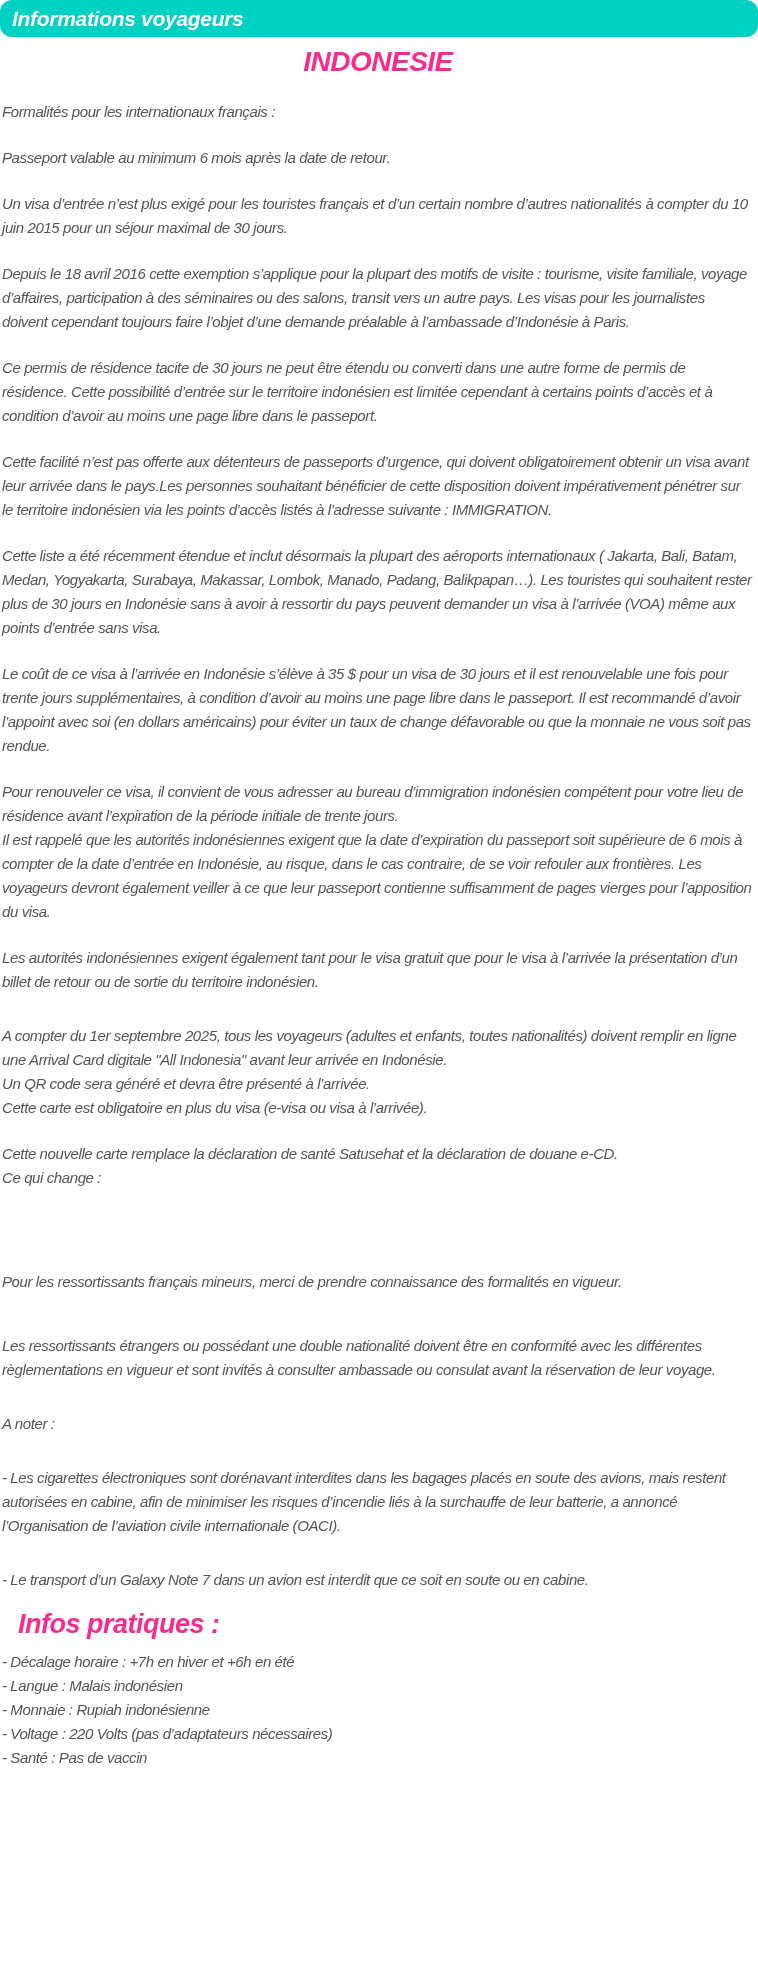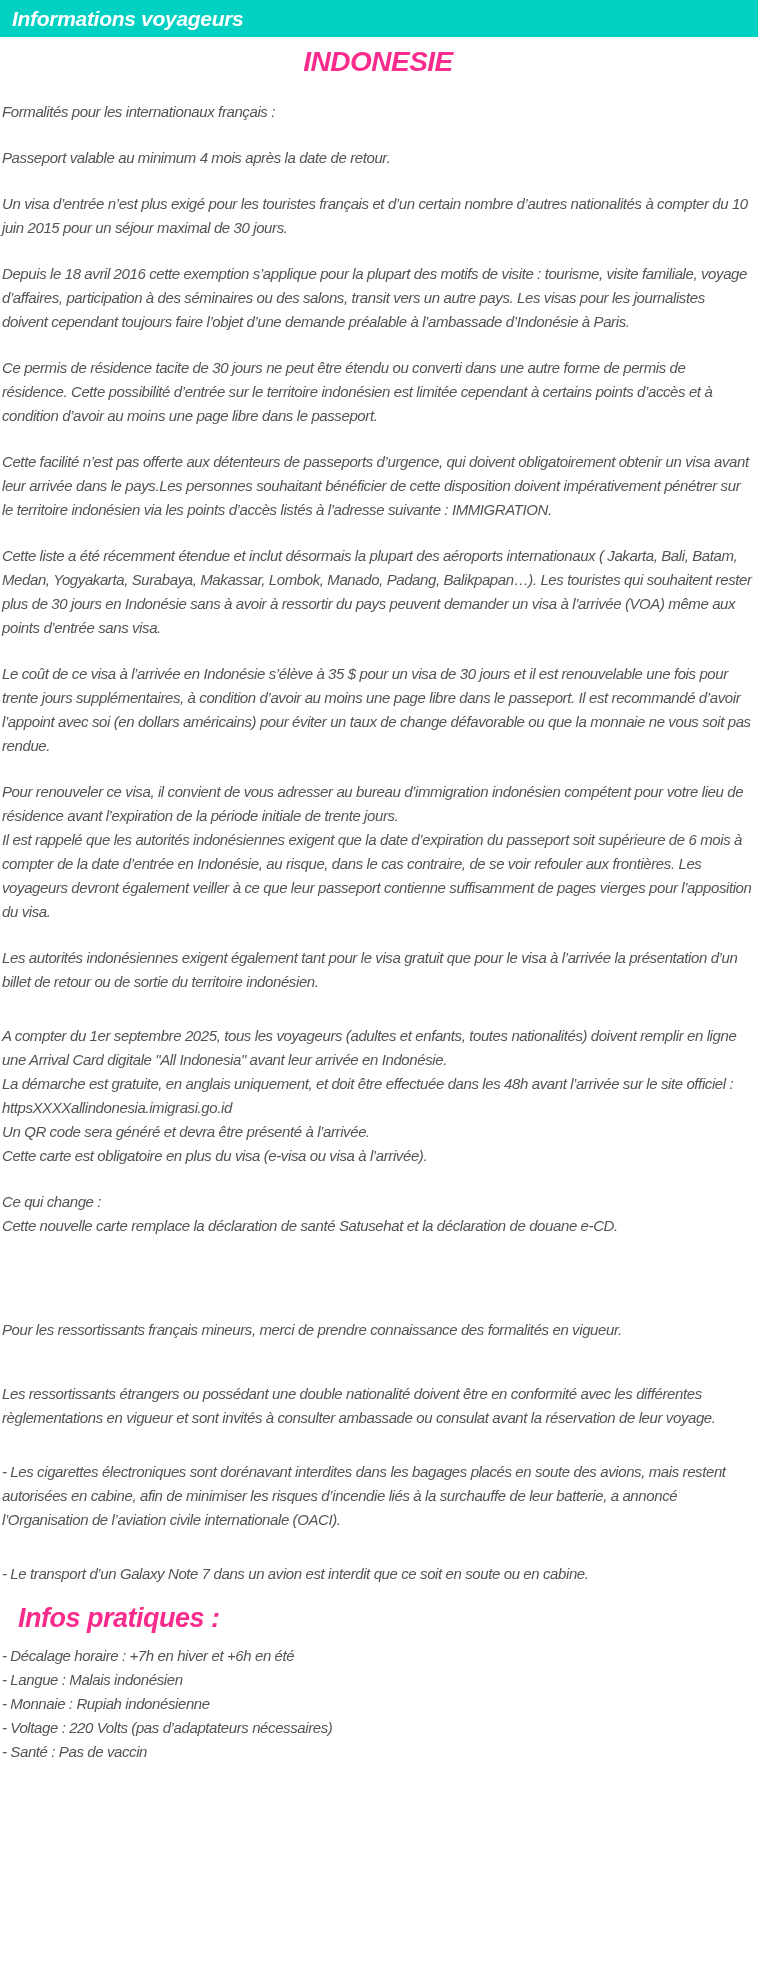--- a/index.html
+++ b/index.html
@@ -12,20 +12,21 @@
     width:758px;
     font-family:"Liberation Sans", sans-serif;
   }
   .band{
     height:37px;
     background:var(--teal);
     display:flex;
     align-items:center;
     padding-left:12px;
     box-sizing:border-box;
+    border-radius:12px;
   }
   .band-title{
     color:#ffffff;
     font-style:italic;
     font-weight:bold;
     font-size:21px;
     letter-spacing:-0.3px;
     white-space:nowrap;
   }
   .content{
@@ -72,21 +73,21 @@
   <span class="band-title">Informations voyageurs</span>
 </div>
 
 <div class="content">
   <h1 class="country">INDONESIE</h1>
   <div>
       <div class="para">
         <div class="line">Formalités pour les internationaux français :</div>
       </div>
       <div class="para">
-        <div class="line">Passeport valable au minimum 4 mois après la date de retour.</div>
+        <div class="line">Passeport valable au minimum 6 mois après la date de retour.</div>
       </div>
       <div class="para">
         <div class="line">Un visa d’entrée n’est plus exigé pour les touristes français et d’un certain nombre d’autres nationalités à compter du 10 juin 2015 pour un séjour maximal de 30 jours.</div>
       </div>
       <div class="para">
         <div class="line">Depuis le 18 avril 2016 cette exemption s’applique pour la plupart des motifs de visite : tourisme, visite familiale, voyage d’affaires, participation à des séminaires ou des salons, transit vers un autre pays. Les visas pour les journalistes doivent cependant toujours faire l’objet d’une demande préalable à l’ambassade d’Indonésie à Paris.</div>
       </div>
       <div class="para">
         <div class="line">Ce permis de résidence tacite de 30 jours ne peut être étendu ou converti dans une autre forme de permis de résidence. Cette possibilité d’entrée sur le territoire indonésien est limitée cependant à certains points d’accès et à condition d’avoir au moins une page libre dans le passeport.</div>
       </div>
@@ -101,33 +102,35 @@
       </div>
       <div class="para">
         <div class="line">Pour renouveler ce visa, il convient de vous adresser au bureau d’immigration indonésien compétent pour votre lieu de résidence avant l’expiration de la période initiale de trente jours.</div>
         <div class="line">Il est rappelé que les autorités indonésiennes exigent que la date d’expiration du passeport soit supérieure de 6 mois à compter de la date d’entrée en Indonésie, au risque, dans le cas contraire, de se voir refouler aux frontières. Les voyageurs devront également veiller à ce que leur passeport contienne suffisamment de pages vierges pour l’apposition du visa.</div>
       </div>
       <div class="para">
         <div class="line">Les autorités indonésiennes exigent également tant pour le visa gratuit que pour le visa à l’arrivée la présentation d’un billet de retour ou de sortie du territoire indonésien.</div>
       </div>
       <div class="para gap-large">
         <div class="line">A compter du 1er septembre 2025, tous les voyageurs (adultes et enfants, toutes nationalités) doivent remplir en ligne une Arrival Card digitale "All Indonesia" avant leur arrivée en Indonésie.</div>
-        <div class="line">La démarche est gratuite, en anglais uniquement, et doit être effectuée dans les 48h avant l’arrivée sur le site officiel : httpsXXXXallindonesia.imigrasi.go.id</div>
         <div class="line">Un QR code sera généré et devra être présenté à l’arrivée.</div>
         <div class="line">Cette carte est obligatoire en plus du visa (e-visa ou visa à l’arrivée).</div>
       </div>
       <div class="para">
+        <div class="line">Cette nouvelle carte remplace la déclaration de santé Satusehat et la déclaration de douane e-CD.</div>
         <div class="line">Ce qui change :</div>
-        <div class="line">Cette nouvelle carte remplace la déclaration de santé Satusehat et la déclaration de douane e-CD.</div>
       </div>
       <div class="para gap-xlarge">
         <div class="line">Pour les ressortissants français mineurs, merci de prendre connaissance des formalités en vigueur.</div>
       </div>
       <div class="para gap-medium">
         <div class="line">Les ressortissants étrangers ou possédant une double nationalité doivent être en conformité avec les différentes règlementations en vigueur et sont invités à consulter ambassade ou consulat avant la réservation de leur voyage.</div>
+      </div>
+      <div class="para gap-large">
+        <div class="line">A noter :</div>
       </div>
       <div class="para gap-large">
         <div class="line">- Les cigarettes électroniques sont dorénavant interdites dans les bagages placés en soute des avions, mais restent autorisées en cabine, afin de minimiser les risques d’incendie liés à la surchauffe de leur batterie, a annoncé l’Organisation de l’aviation civile internationale (OACI).</div>
       </div>
       <div class="para gap-large">
         <div class="line">- Le transport d’un Galaxy Note 7 dans un avion est interdit que ce soit en soute ou en cabine.</div>
       </div>
       <h2 class="infos">Infos pratiques :</h2>
       <div class="para gap-none">
         <div class="line">- Décalage horaire : +7h en hiver et +6h en été</div>

